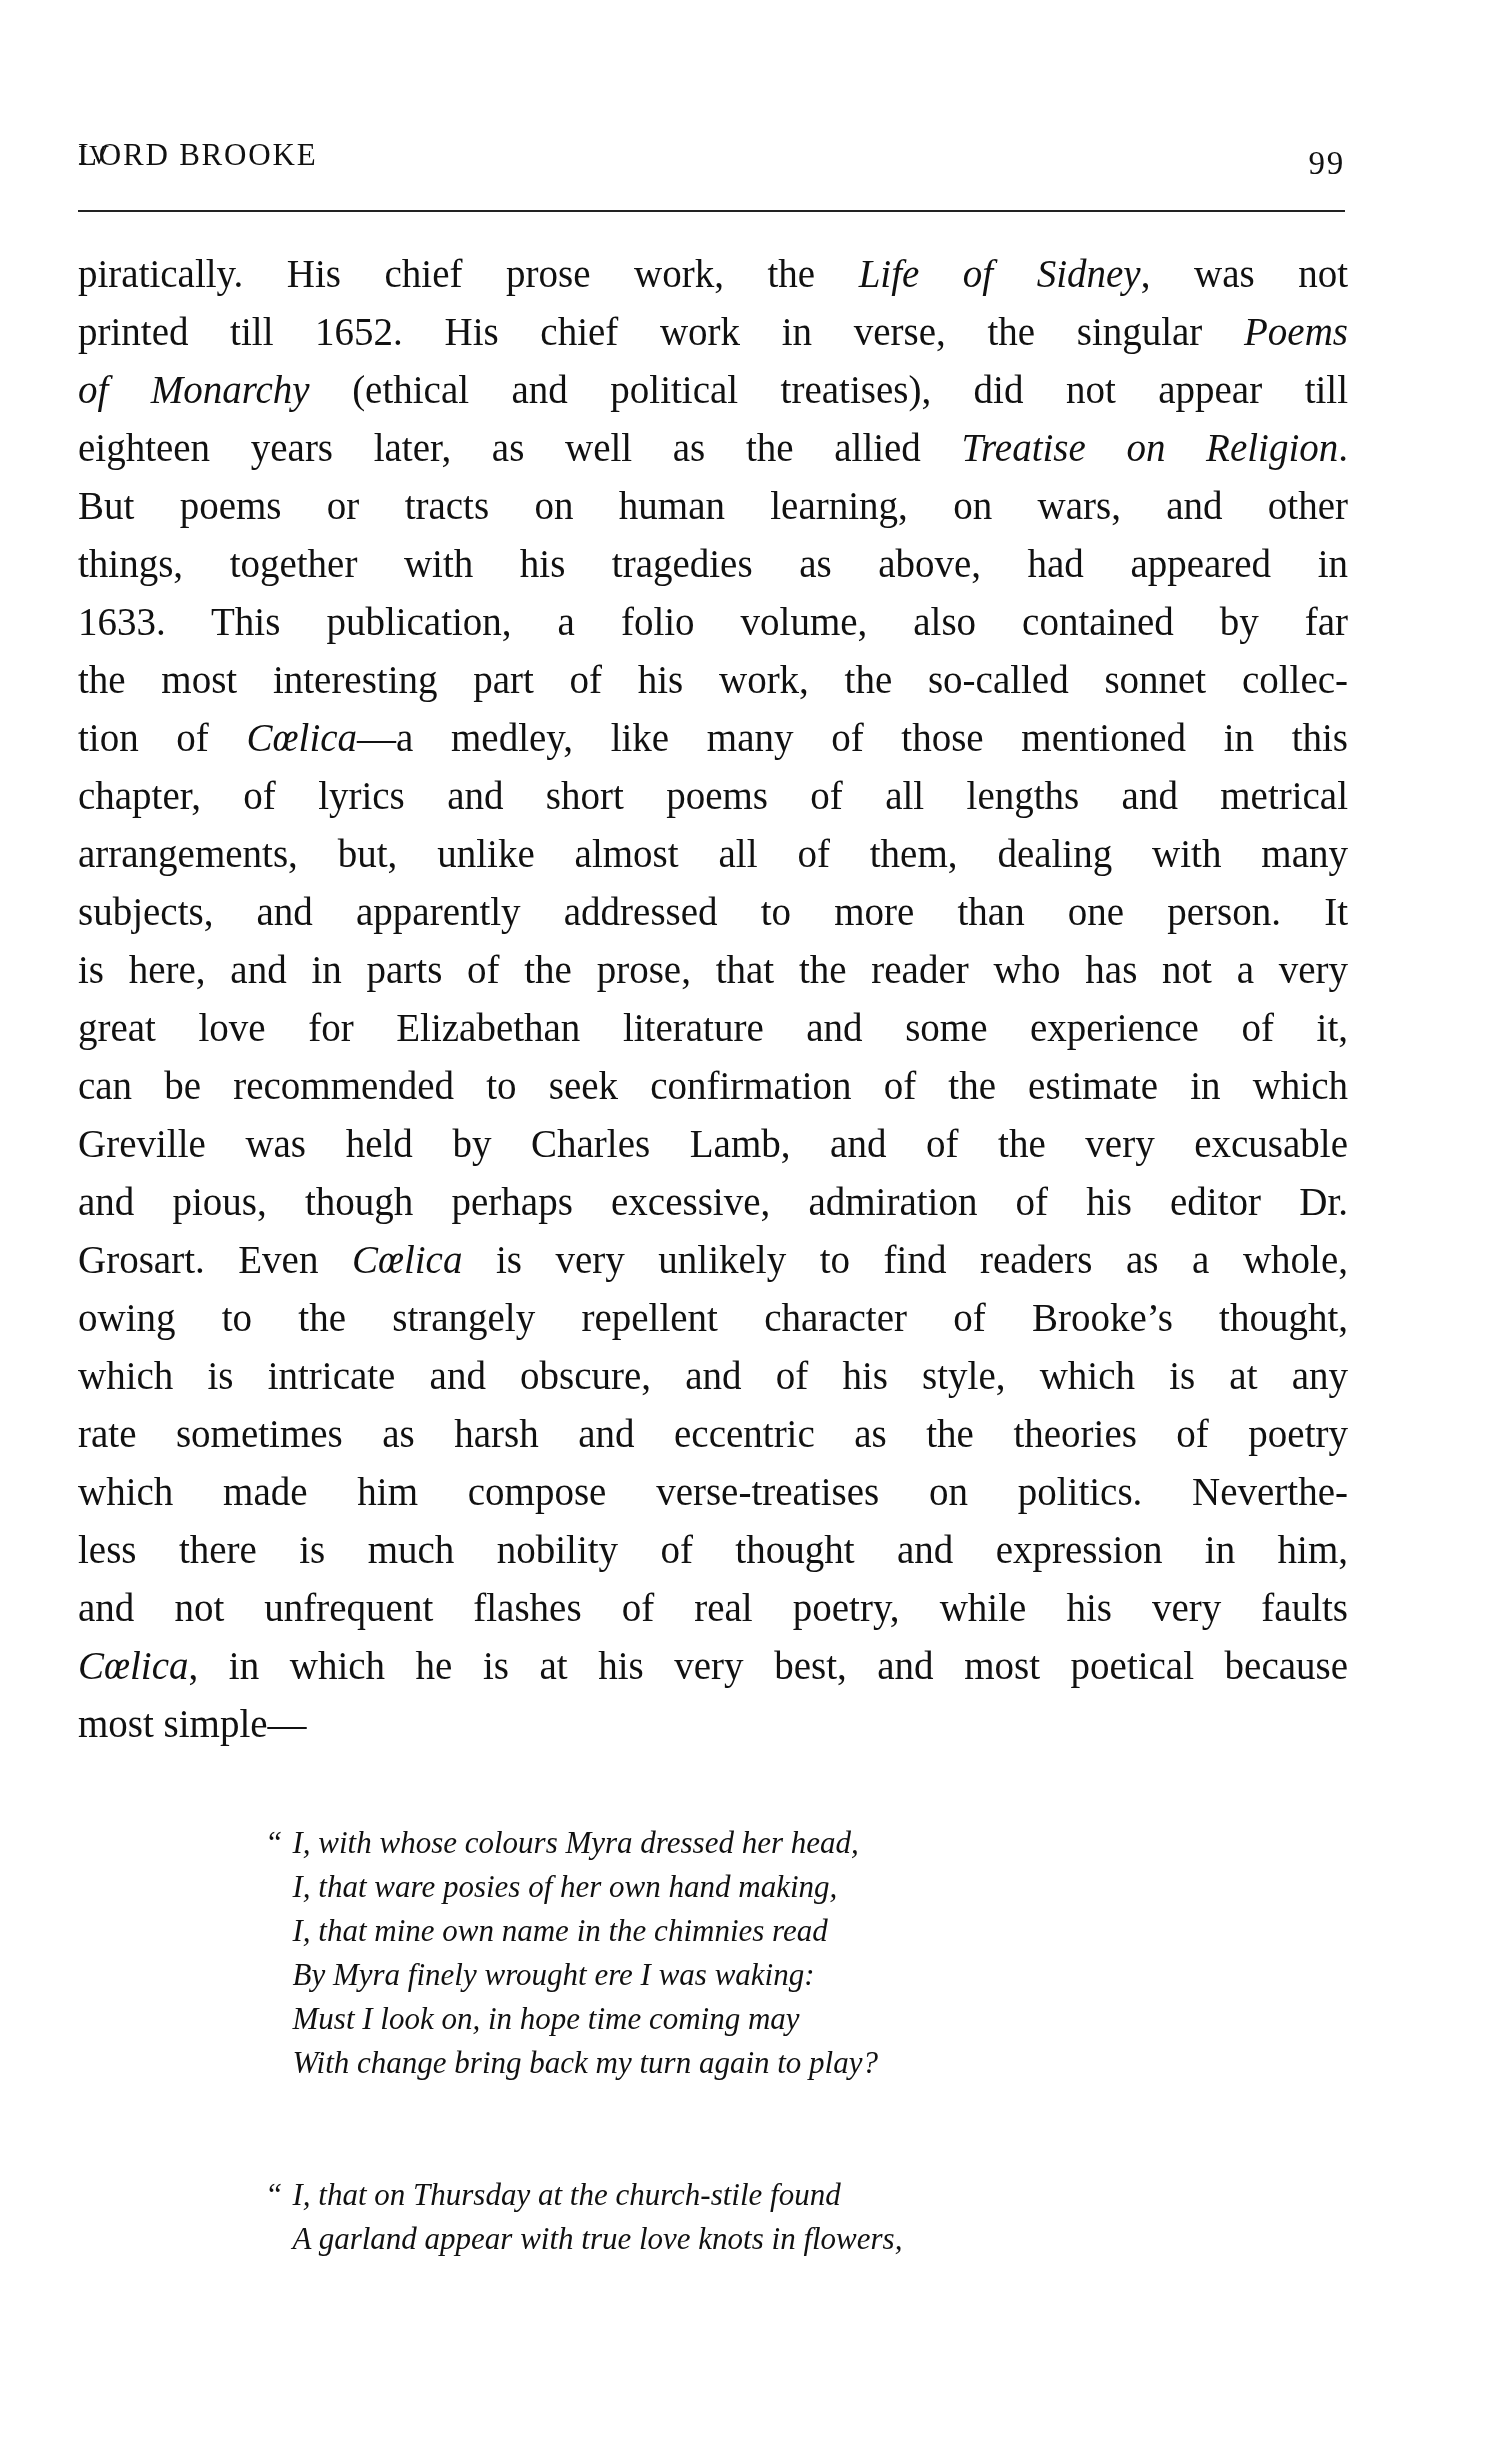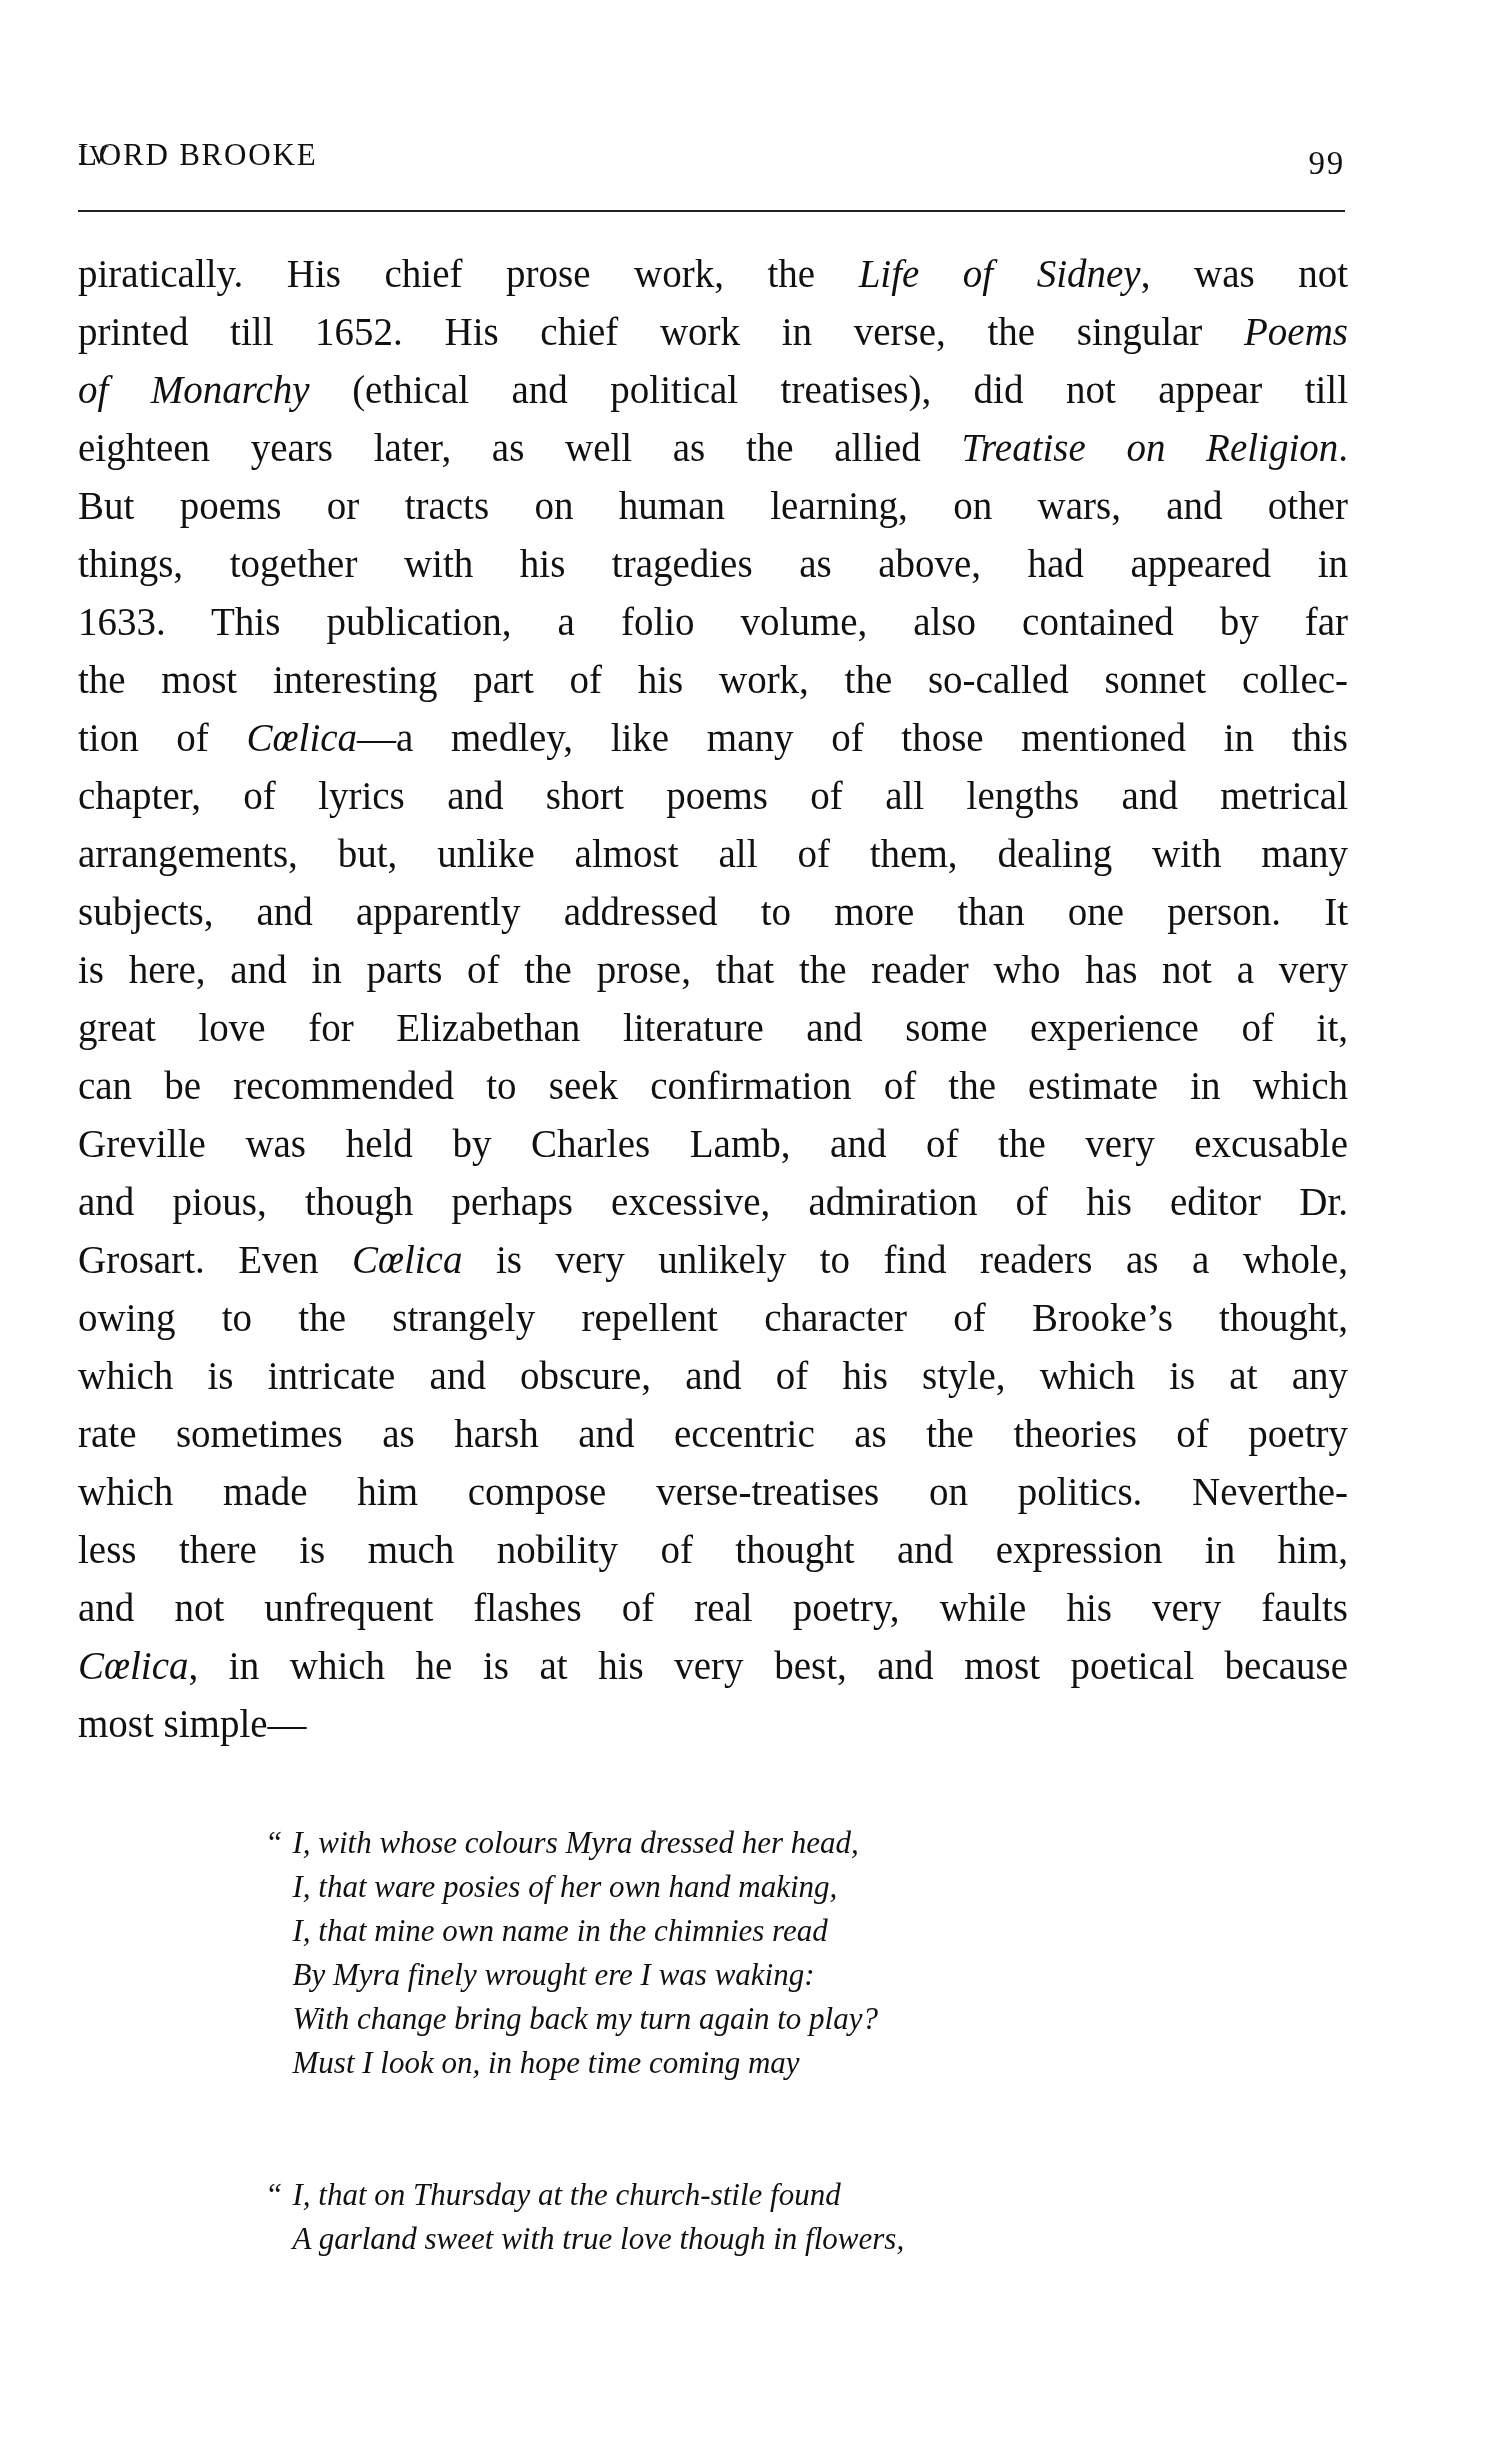--- a/index.html
+++ b/index.html
@@ -71,20 +71,20 @@
     <span class="line"><span>and not unfrequent flashes of real poetry, while his very faults</span></span>
     <span class="line"><i>Cœlica</i><span>, in which he is at his very best, and most poetical because</span></span>
     <span class="line last"><span>most simple—</span></span>
   </div>
 
 <div class="poem" id="stanza-1">
     <span class="pline first"><span class="quote">“</span><span>I, with whose colours Myra dressed her head,</span></span>
     <span class="pline"><span>I, that ware posies of her own hand making,</span></span>
     <span class="pline"><span>I, that mine own name in the chimnies read</span></span>
     <span class="pline"><span>By Myra finely wrought ere I was waking:</span></span>
+    <span class="pline"><span>Must I look on, in hope time coming may</span></span>
     <span class="pline"><span>With change bring back my turn again to play?</span></span>
-    <span class="pline"><span>Must I look on, in hope time coming may</span></span>
   </div>
 <div class="poem" id="stanza-2">
     <span class="pline first"><span class="quote">“</span><span>I, that on Thursday at the church-stile found</span></span>
-    <span class="pline"><span>A garland sweet with true love though in flowers,</span></span>
+    <span class="pline"><span>A garland appear with true love knots in flowers,</span></span>
   </div>
 
 
 </body></html>

